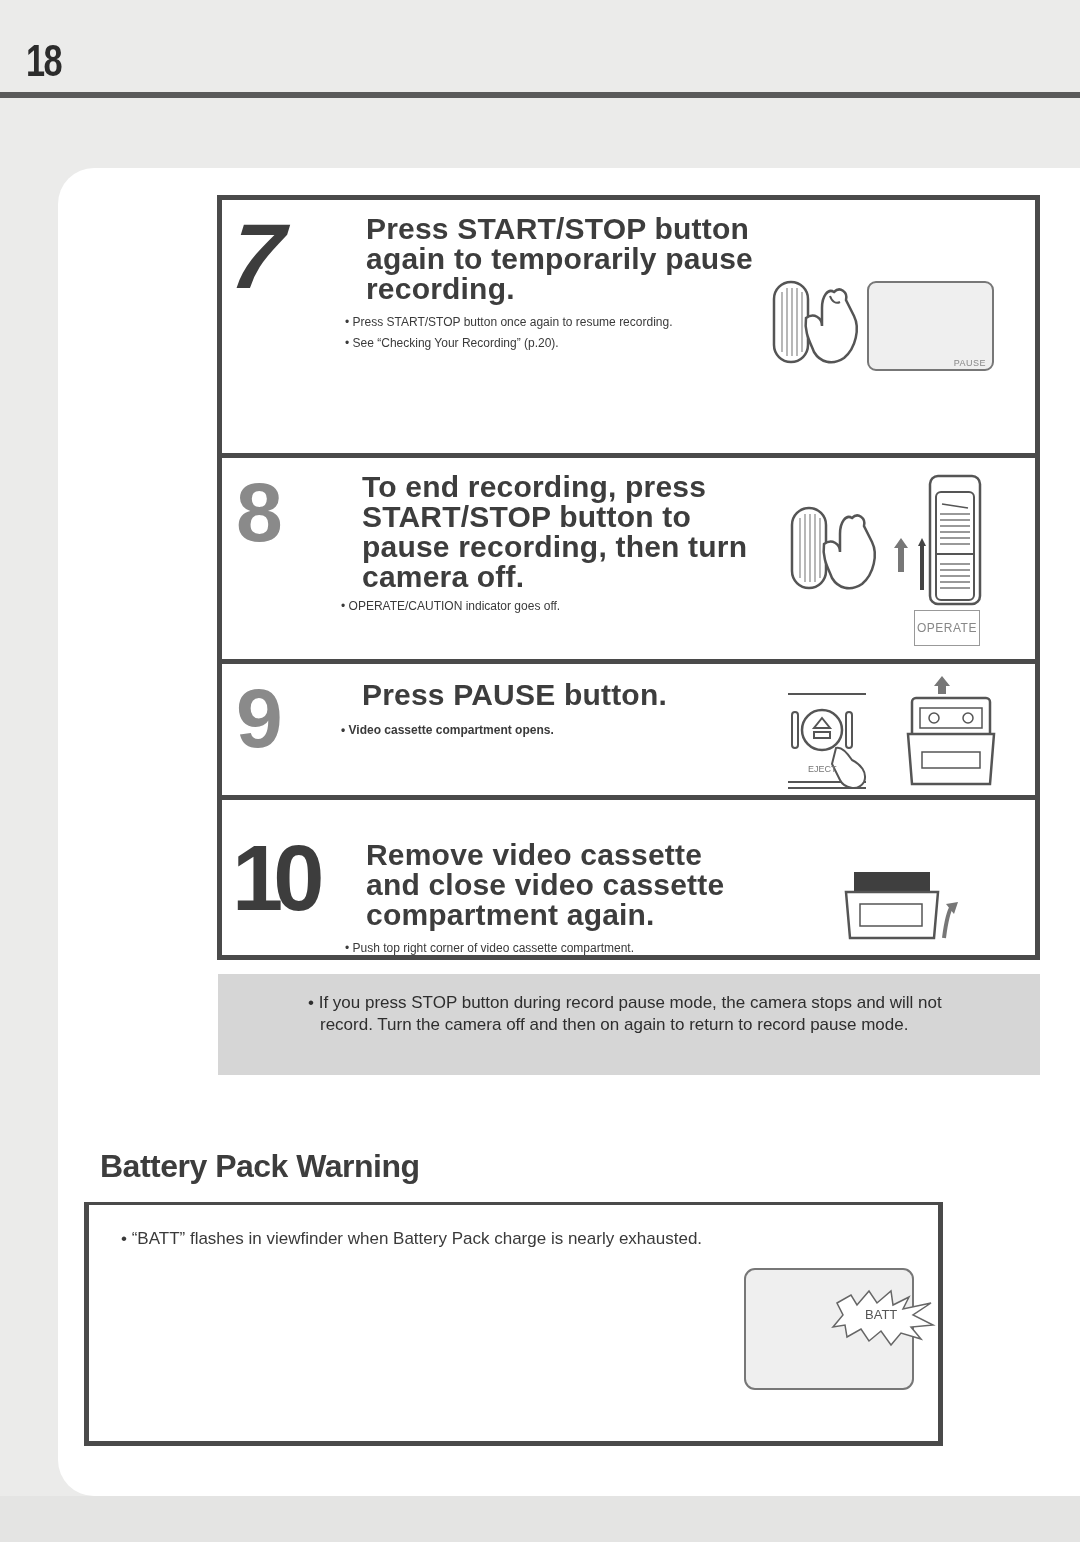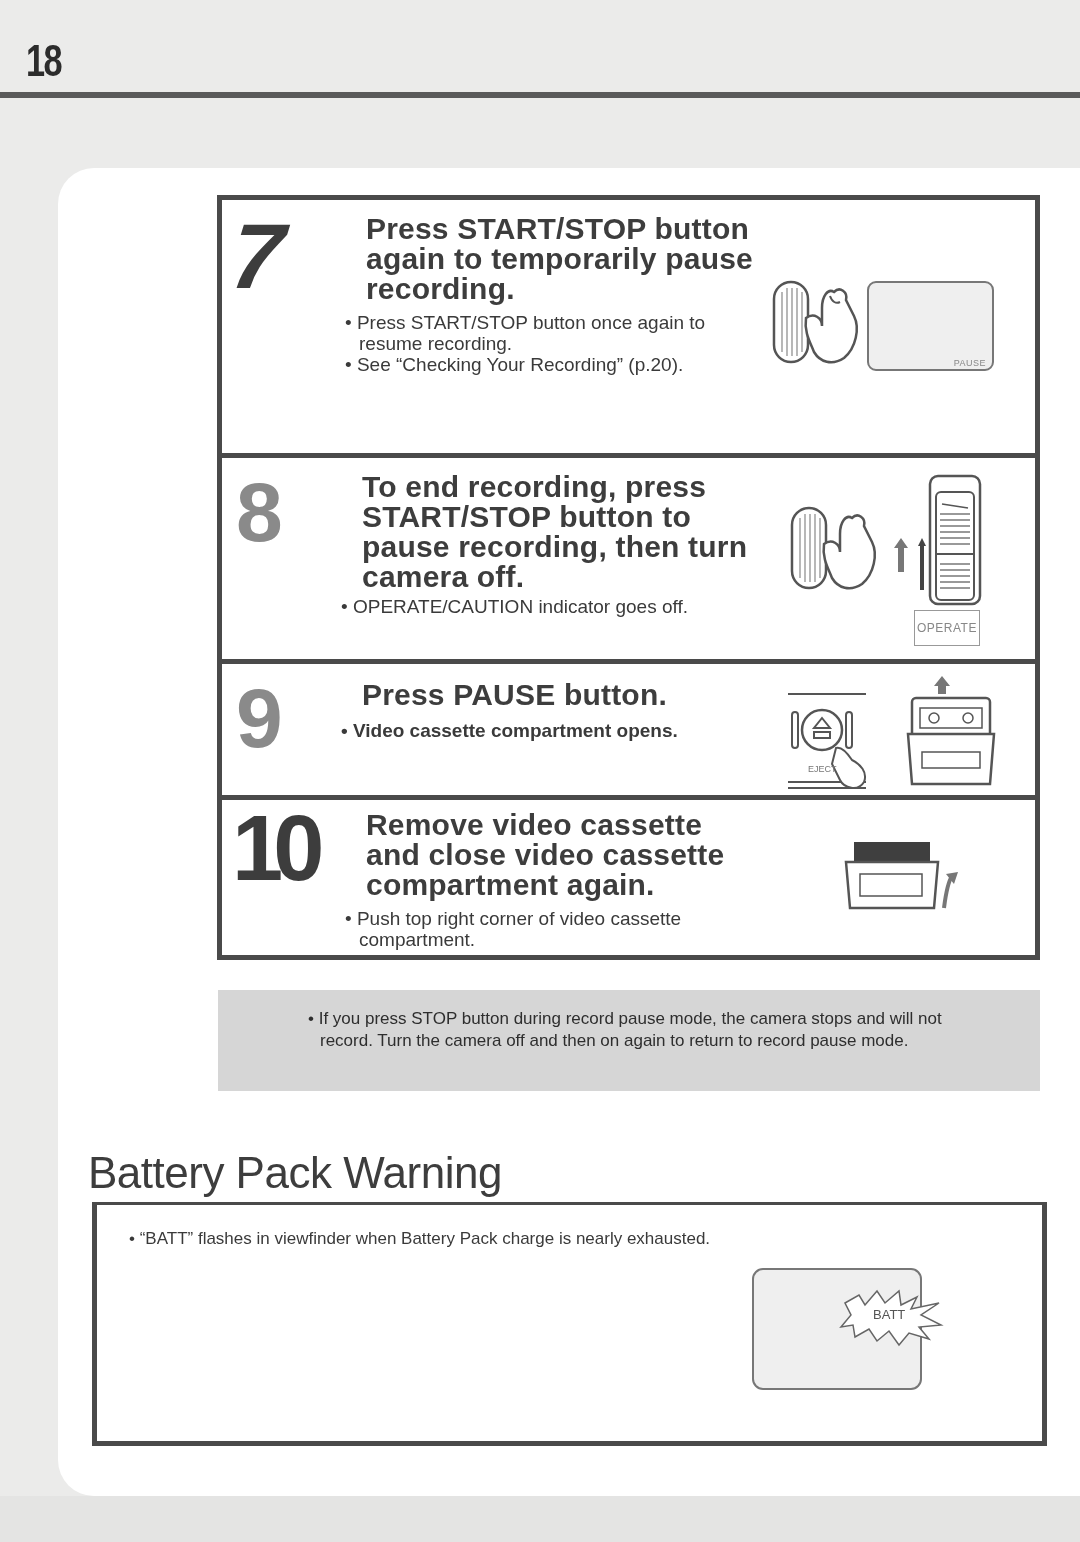--- a/index.html
+++ b/index.html
@@ -36,41 +36,40 @@
   .step:last-child { border-bottom: none; }
   .step-num {
     position: absolute; font-weight: bold; color: #444;
     font-family: "Liberation Sans", sans-serif; line-height: 1;
   }
   .step-num.gray { color: #8a8a8a; }
   .step-title {
     position: absolute; font-weight: bold; font-size: 30px; line-height: 30px;
     color: #3d3d3d; white-space: pre-line; letter-spacing: 0.2px; margin-left: 23px;
   }
-  .step-notes { position: absolute; font-size: 19px; line-height: 21px; color: #3a3a3a; }
+  .step-notes { position: absolute; font-size: 12px; line-height: 21px; color: #3a3a3a; }
   .step-notes li { list-style: none; padding-left: 14px; text-indent: -14px; }
   .step-notes li::before { content: "• "; }
   .illus { position: absolute; }
   .note-band {
     position: absolute; left: 218px; top: 974px; width: 822px; height: 101px;
     background: #d6d6d6;
-    margin-top: 16px;
   }
   .note-band p {
     position: absolute; left: 90px; top: 18px; width: 680px;
     font-size: 17px; line-height: 22px; color: #2e2e2e;
     padding-left: 12px; text-indent: -12px;
   }
   .note-band p::before { content: "• "; }
   .section-title {
-    position: absolute; left: 88px; top: 1148px;
-    font-weight: normal; font-size: 44px; color: #3d3d3d; letter-spacing: -0.5px;
+    position: absolute; left: 100px; top: 1148px;
+    font-weight: bold; font-size: 32px; color: #3d3d3d; letter-spacing: -0.5px;
   }
   .battery-frame {
-    position: absolute; left: 92px; top: 1202px; width: 955px; height: 244px;
+    position: absolute; left: 84px; top: 1202px; width: 859px; height: 244px;
     border: 5px solid #4a4a4a; border-top-width: 3px; background: #fff;
   }
   .battery-frame .bullet {
     position: absolute; left: 32px; top: 24px; font-size: 17px; color: #3a3a3a;
   }
   .bottom-strip {
     position: absolute; left: 0; top: 1496px; width: 1080px; height: 46px; background: #e4e4e3;
   }
 </style>
 </head>
@@ -191,21 +190,21 @@
         <rect x="6" y="22" width="78" height="42" rx="4" fill="#fff" stroke="#555" stroke-width="2.5"></rect>
         <rect x="14" y="32" width="62" height="20" fill="none" stroke="#555" stroke-width="1.5"></rect>
         <circle cx="28" cy="42" r="5" fill="none" stroke="#555" stroke-width="1.5"></circle>
         <circle cx="62" cy="42" r="5" fill="none" stroke="#555" stroke-width="1.5"></circle>
         <path d="M2 58 L88 58 L84 108 L6 108 Z" fill="#fff" stroke="#555" stroke-width="2.5"></path>
         <rect x="16" y="76" width="58" height="16" fill="none" stroke="#555" stroke-width="1.5"></rect>
       </svg>
     </div>
   </div>
 
-  <div class="step" style="top:600px;height:123px;">
+  <div class="step" style="top:630px;height:123px;">
     <div class="step-num" style="left:10px;top:2px;font-size:92px;letter-spacing:-10px;color:#3d3d3d;">10</div>
     <div class="step-title" style="left:121px;top:10px;">Remove video cassette
 and close video cassette
 compartment again.</div>
     <ul class="step-notes" style="left:123px;top:108px;width:400px;">
       <li>Push top right corner of video cassette compartment.</li>
     </ul>
     <div class="illus" style="left:622px;top:42px;">
       <svg width="120" height="70" viewBox="0 0 120 70">
         <rect x="10" y="0" width="76" height="22" fill="#3f3f3f"></rect>

